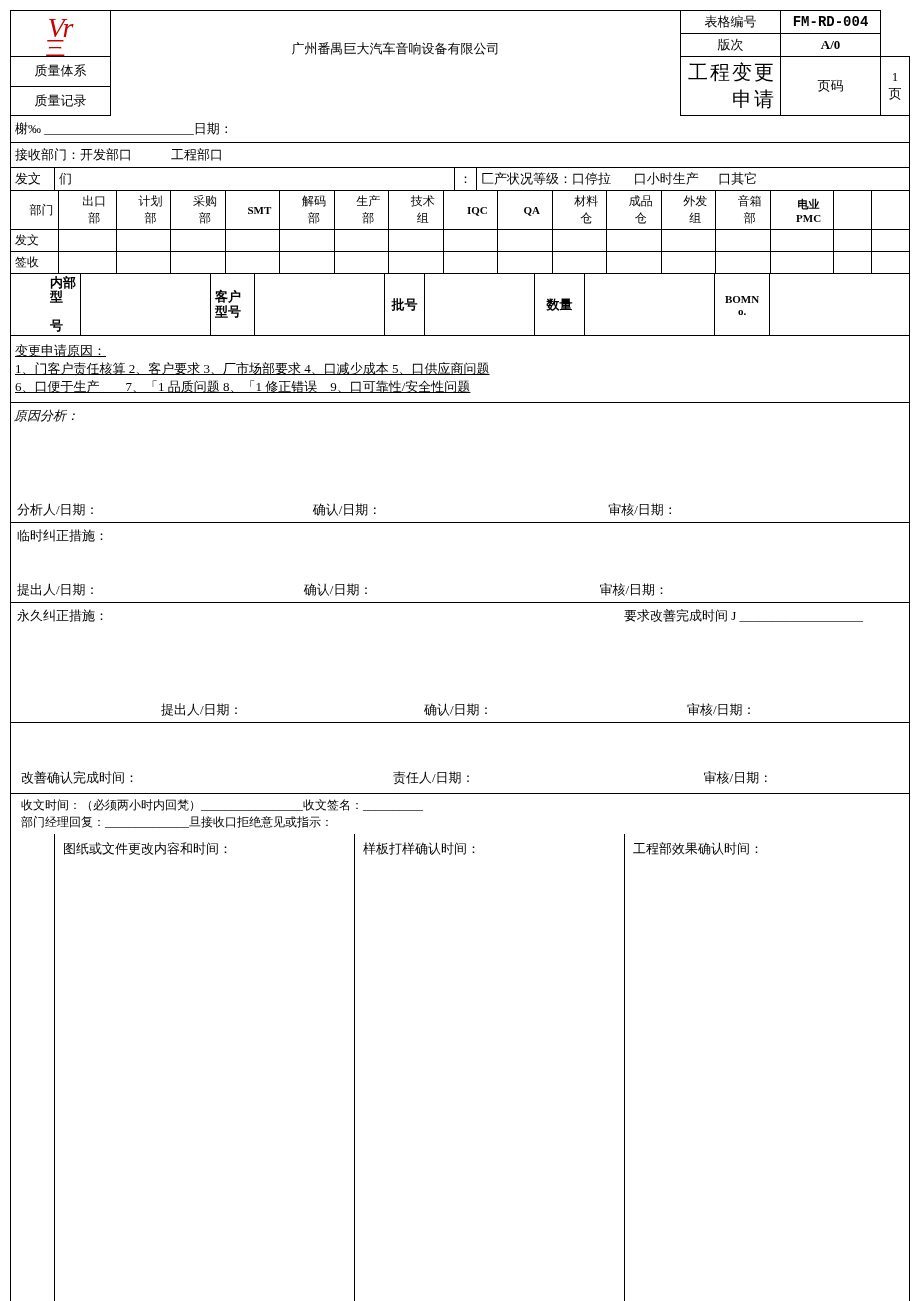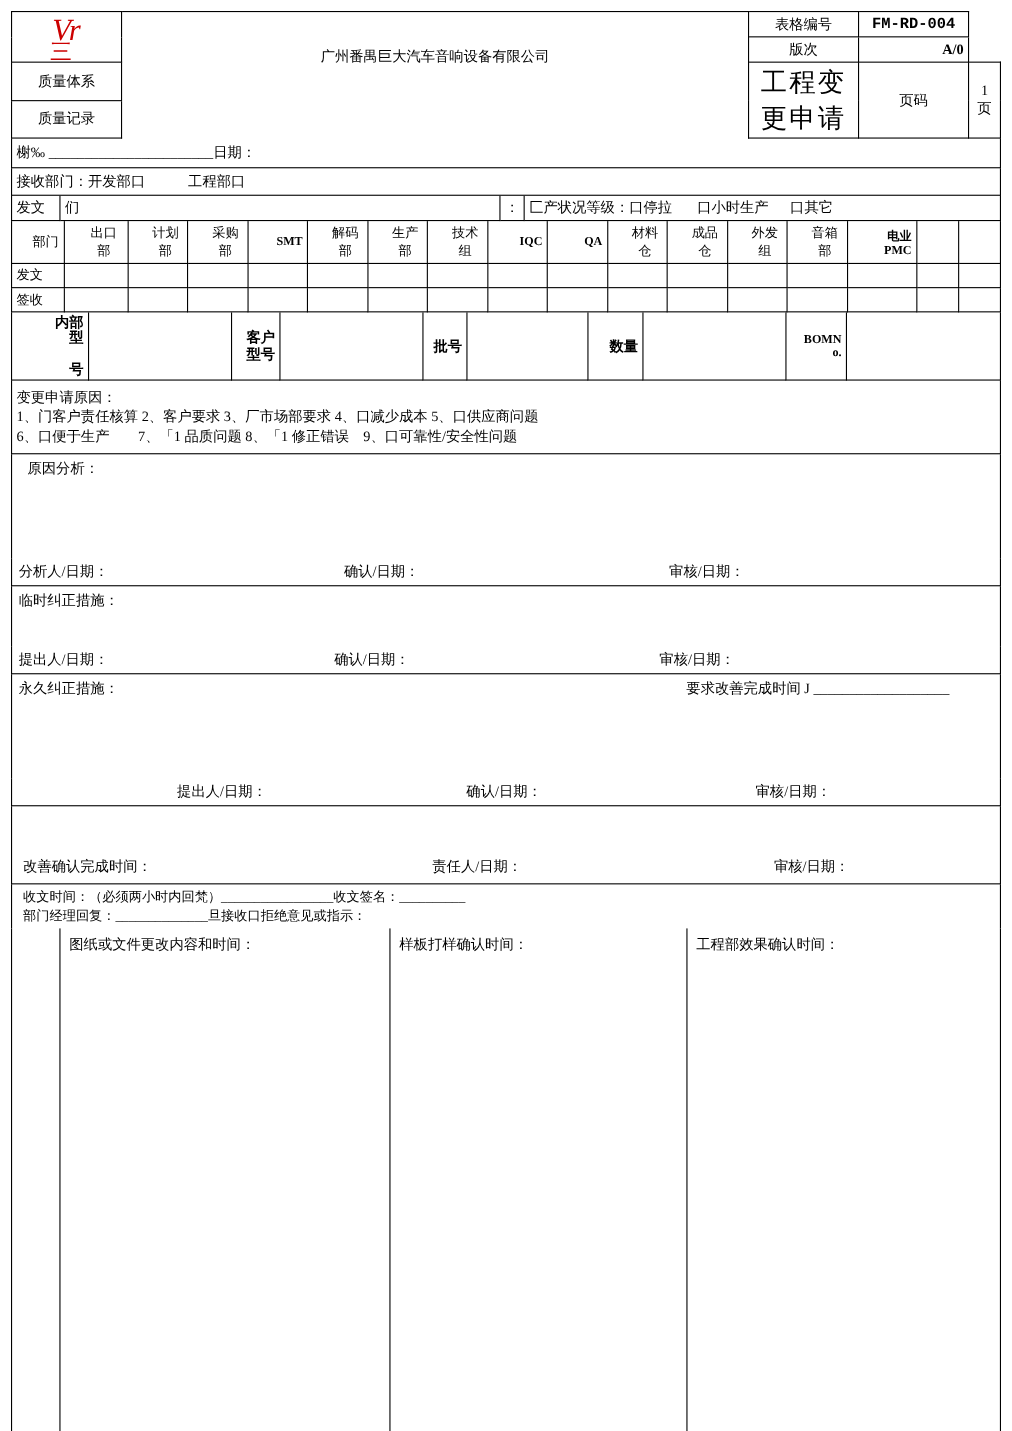--- a/index.html
+++ b/index.html
@@ -26,46 +26,46 @@
     line-height: 1;
   }
   .logo-under {
     font-size: 20px;
     color: #c00;
     letter-spacing: 10px;
     line-height: 0.6;
     font-weight: 300;
   }
   .title-main {
-    font-size: 24px;
-    text-align: center;
+    font-size: 20px;
+    text-align: right;
     letter-spacing: 2px;
   }
   .company { text-align: center; font-size: 13px; }
   .form-code { font-family: "Courier New", monospace; font-weight: bold; font-size: 14px; text-align: center; }
   .center { text-align: center; }
   .small { font-size: 12px; }
   .vsmall { font-size: 11px; }
   .dashed-top { border-top: 1px dashed #000; }
   .vtext {
     writing-mode: vertical-rl;
     text-orientation: upright;
     letter-spacing: 2px;
     text-align: center;
     height: 100%;
   }
   .h28 td { height: 24px; padding-left: 18px; }
   .row-tall td { height: 18px; }
-  .big-block { height: 95px; vertical-align: top; padding: 4px 14px; }
+  .big-block { height: 95px; vertical-align: top; padding: 4px 3px; font-style: italic; }
   .med-block { height: 55px; vertical-align: top; padding: 4px 6px; }
   .sig-row td { padding: 3px 6px; }
   .indent { padding-left: 10px; }
   .no-bb { border-bottom: none; }
   .no-bt { border-top: none; }
-  .bold { font-weight: bold; text-align: right; }
+  .bold { font-weight: bold; }
   .prog-cell { vertical-align: top; padding: 6px 8px; height: 118px; }
 </style>
 </head>
 <body>
 
 <div class="page">
 
 <table>
   <tbody>
         <tr>
@@ -203,21 +203,21 @@
     <td class="no-bt" style="width:130px;"></td>
     <td class="bold no-bt center vsmall" style="width:55px; line-height:1.1;">BOMN<br>o.</td>
     <td class="no-bt"></td>
   </tr>
 </tbody>
     </table>
 
 <table>
   <tbody>
         <tr>
-          <td class="no-bt" style="padding:6px 4px;">
+          <td class="no-bt" style="padding:6px 4px;text-decoration:underline;">
     <div>变更申请原因：</div>
     <div>1、门客户责任核算 2、客户要求 3、厂市场部要求 4、口减少成本 5、口供应商问题</div>
     <div>6、口便于生产　　7、「1 品质问题 8、「1 修正错误　9、口可靠性/安全性问题</div>
   </td>
         </tr>
 </tbody>
     </table>
 
 <table>
   <tbody>

